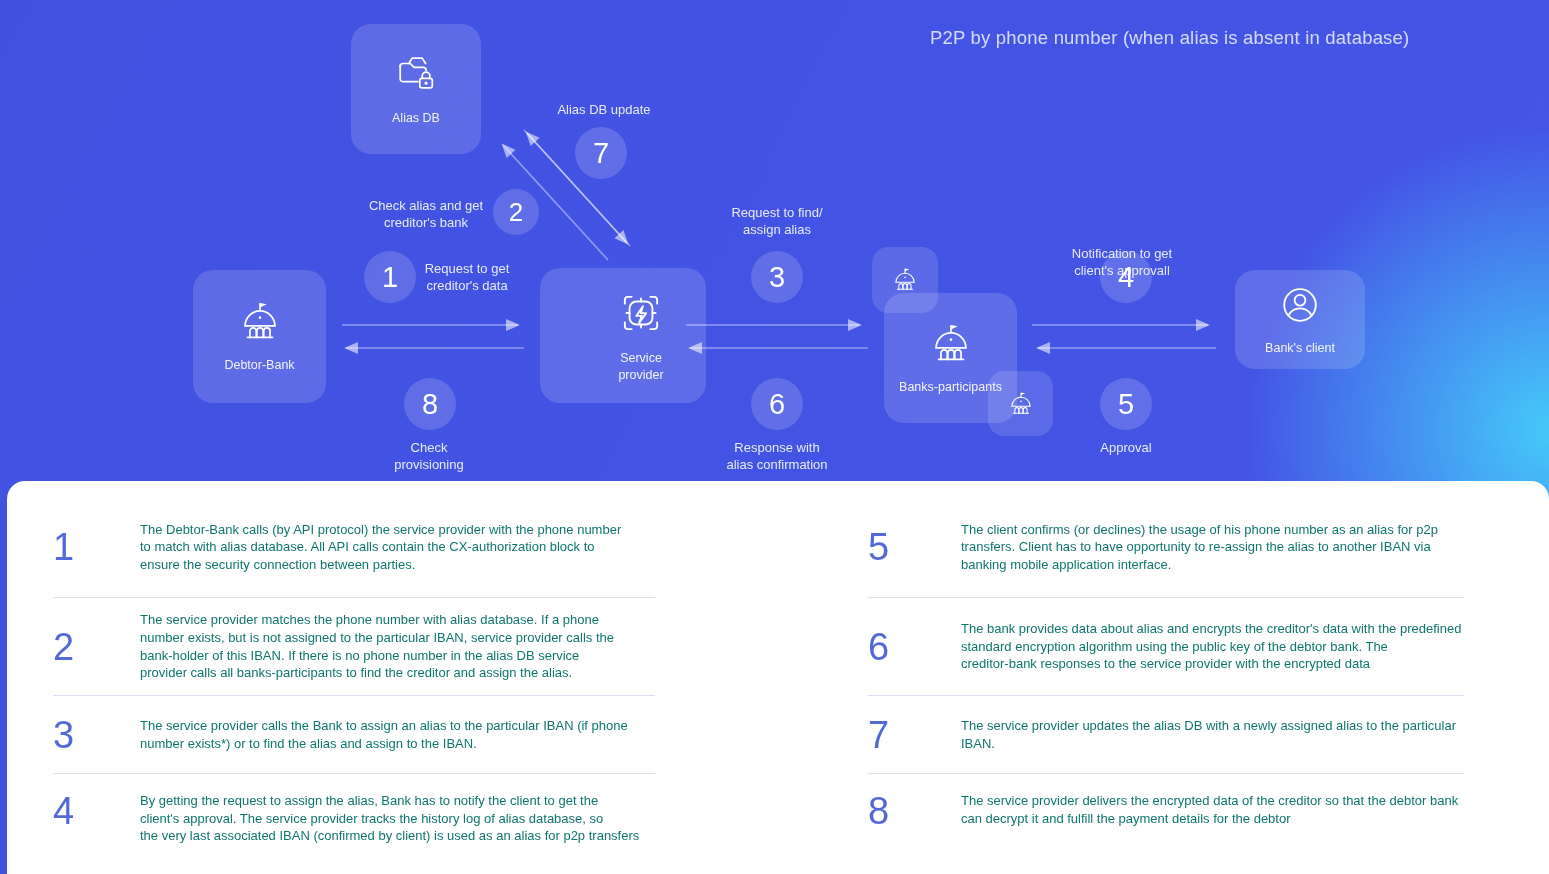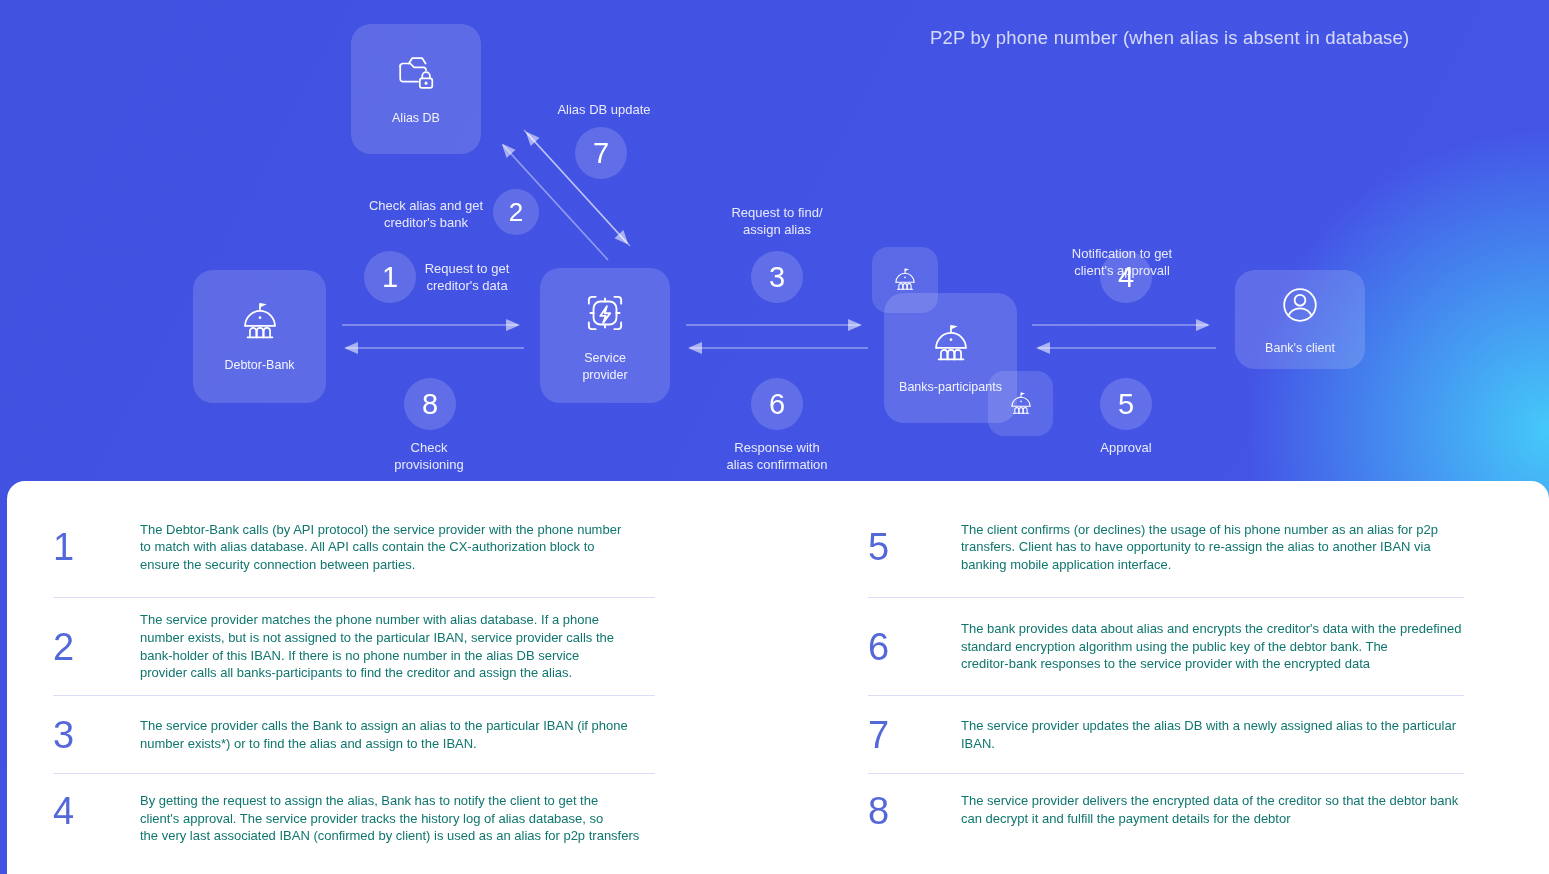--- a/index.html
+++ b/index.html
@@ -32,21 +32,21 @@
   .node-sm{
     position:absolute;background:rgba(255,255,255,.13);border-radius:16px;
     display:flex;align-items:center;justify-content:center;color:#fff;z-index:2;
   }
   .nlabel{
     font-size:12.5px;line-height:1.3;text-align:center;color:rgba(255,255,255,.92);
   }
   .nicon{display:block;}
   #n-alias{left:351px;top:24px;width:130px;height:130px;}
   #n-debtor{left:193px;top:270px;width:133px;height:133px;}
-  #n-service{left:540px;top:268px;width:130px;height:135px;}
+  #n-service{left:540px;top:268px;width:130px;height:135px;padding-left:36px;}
   #n-banks{left:884px;top:273px;width:133px;height:130px;margin-top:20px;}
   #n-banks-sm1{left:872px;top:247px;width:66px;height:66px;}
   #n-banks-sm2{left:988px;top:371px;width:65px;height:65px;}
   #n-client{left:1235px;top:270px;width:130px;height:99px;}
   #n-service .nlabel{width:80px;}
   
   .circle{
     position:absolute;width:52px;height:52px;border-radius:50%;
     background:rgba(255,255,255,.16);color:#fff;
     display:flex;align-items:center;justify-content:center;

